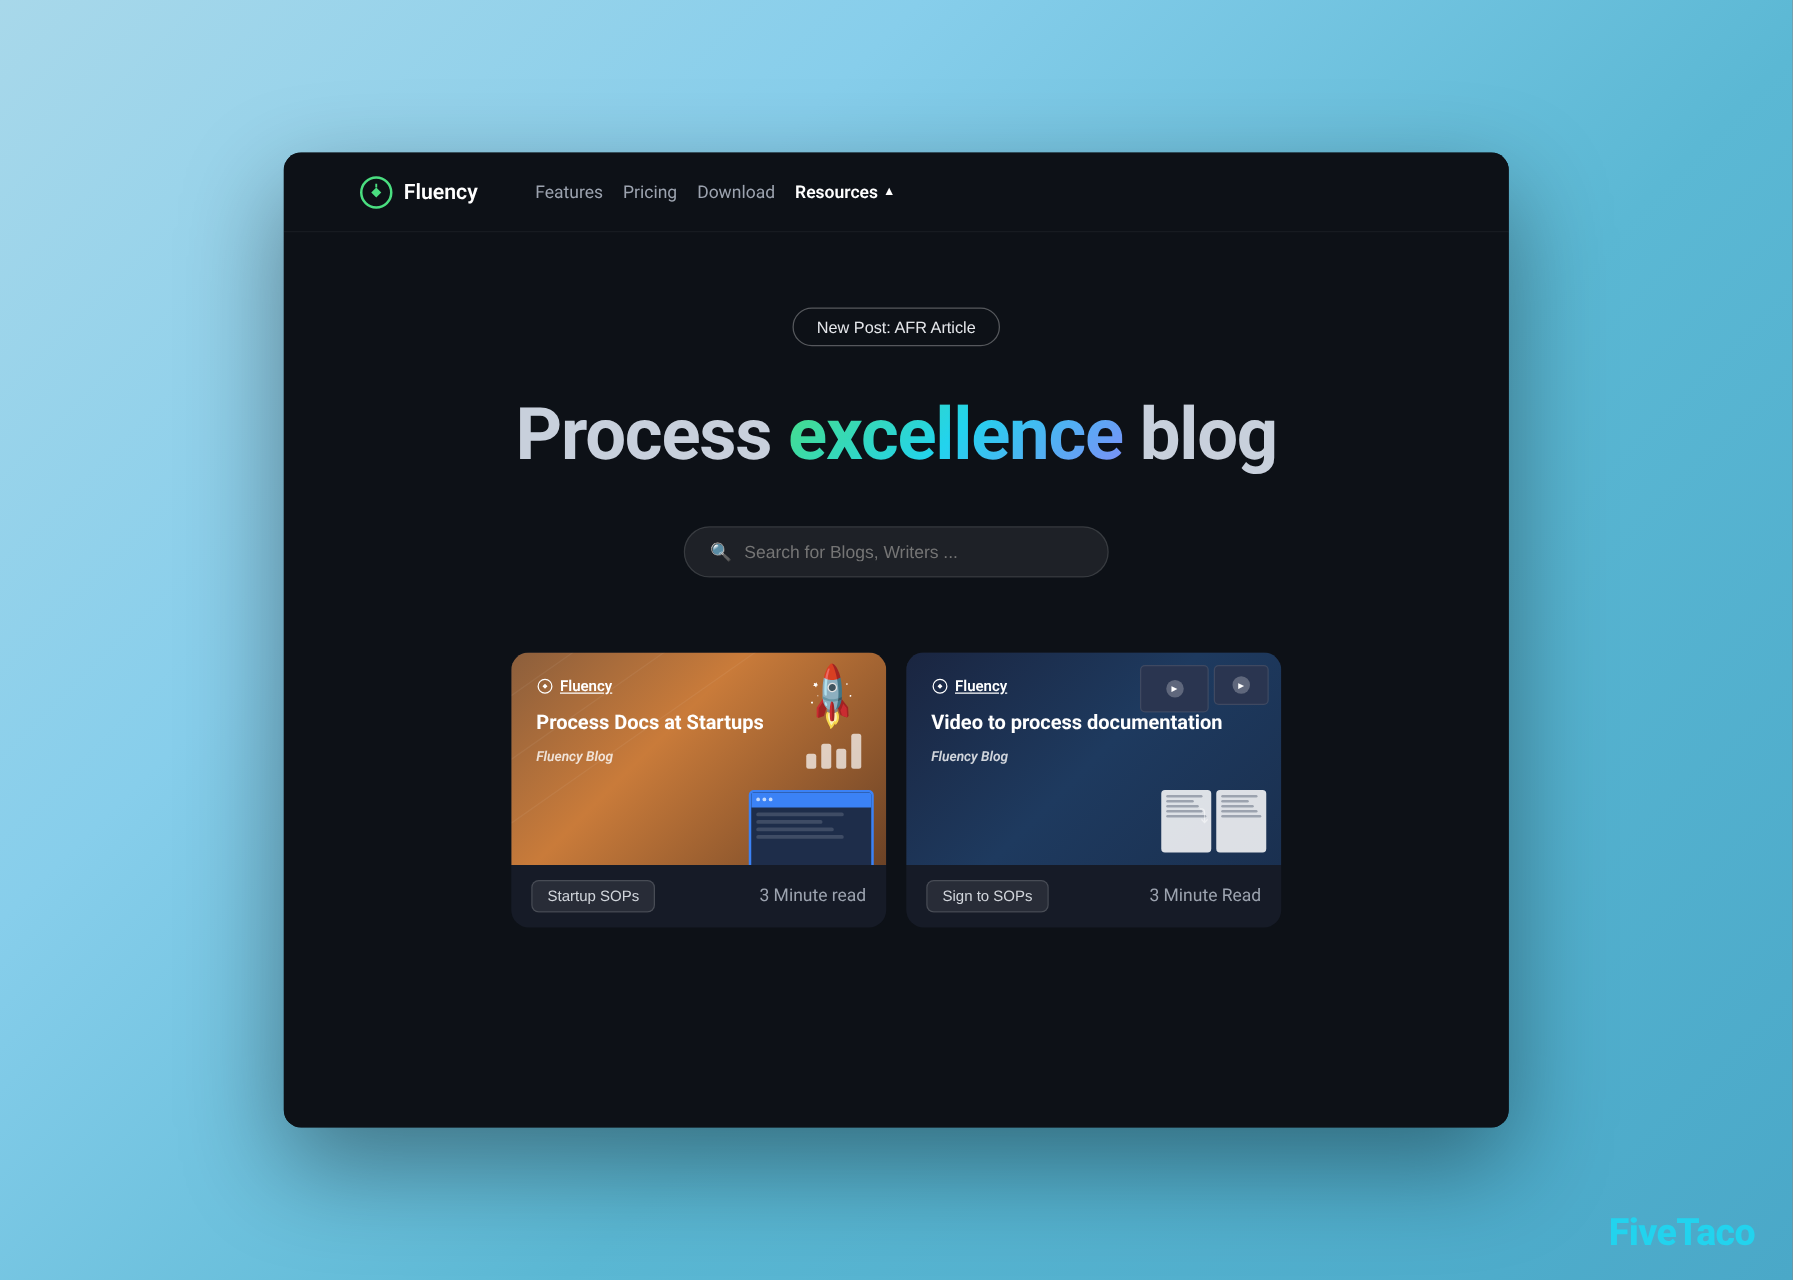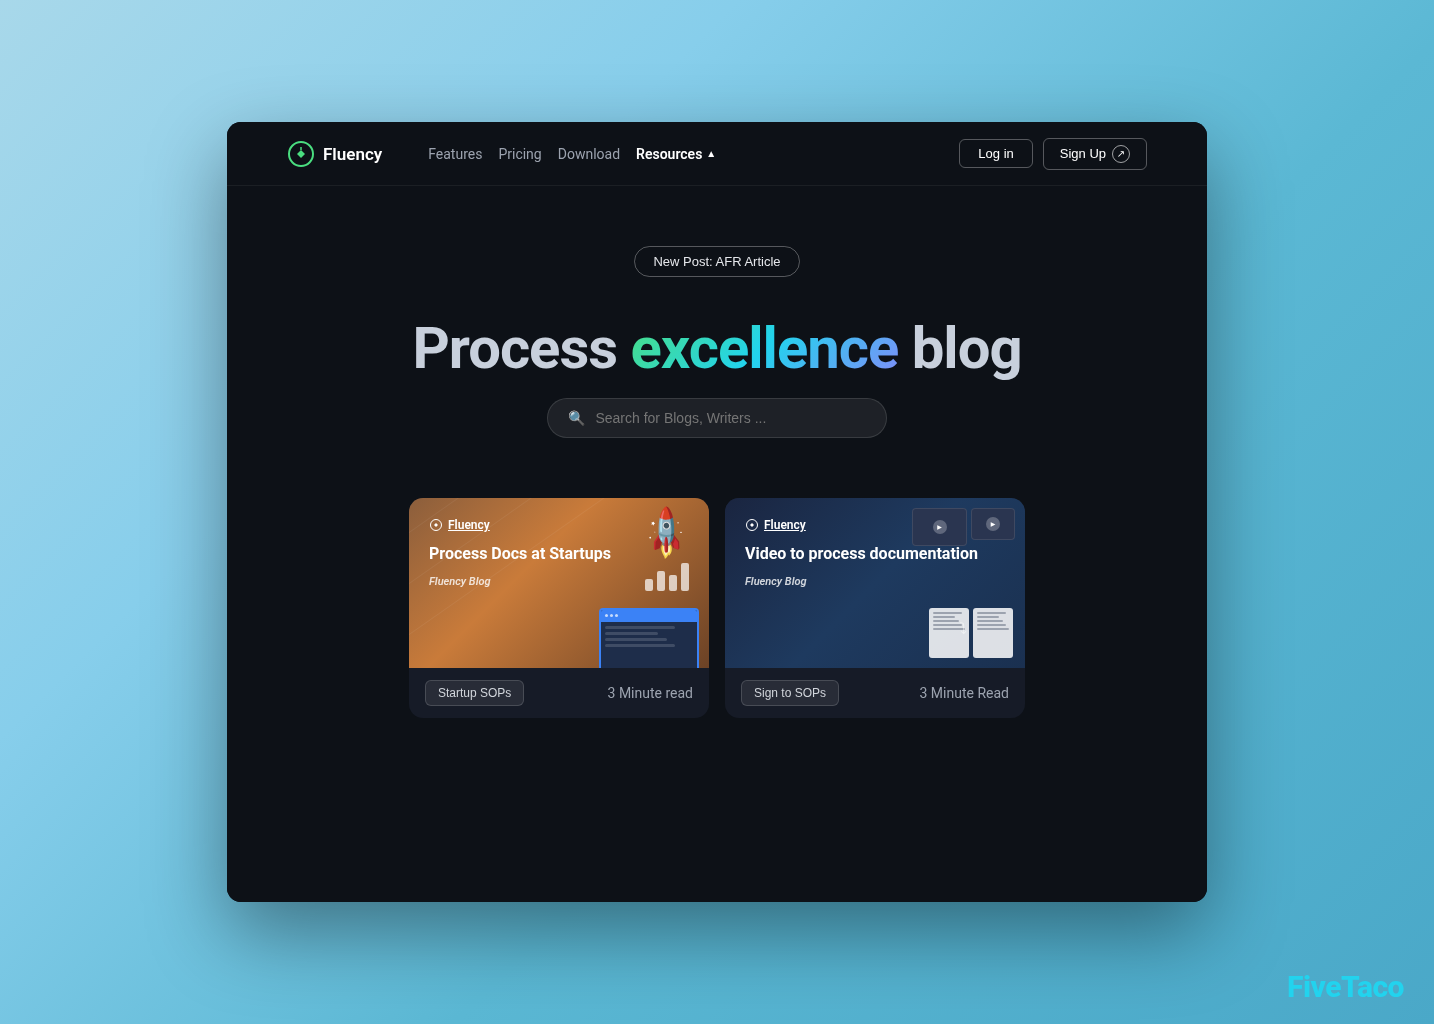--- a/index.html
+++ b/index.html
@@ -130,21 +130,21 @@
       padding: 7px 18px;
       border-radius: 20px;
       margin-bottom: 40px;
       cursor: pointer;
     }
     .hero-title {
       font-size: 58px;
       font-weight: 700;
       color: #c8d0dc;
       text-align: right;
-      margin-bottom: 17px;
+      margin-bottom: 40px;
       line-height: 1.1;
       letter-spacing: -1px;
     }
     .hero-title .excellence {
       background: linear-gradient(135deg, #4ade80, #22d3ee, #818cf8);
       -webkit-background-clip: text;
       -webkit-text-fill-color: transparent;
       background-clip: text;
     }
     .search-bar {
@@ -424,27 +424,20 @@
     <div class="nav-links">
       <a class="nav-link">Features</a>
       <a class="nav-link">Pricing</a>
       <a class="nav-link">Download</a>
       <div class="nav-resources">
         <span>Resources</span>
         <span class="chevron-up">▲</span>
       </div>
     </div>
 
-    <div class="nav-actions">
-      <button class="btn-login">Log in</button>
-      <button class="btn-signup">
-        <span>Sign Up</span>
-        <span class="signup-circle">↗</span>
-      </button>
-    </div>
   </nav>
 
   <div class="hero">
     <button class="new-post-badge">New Post: AFR Article</button>
 
     <h1 class="hero-title">Process <span class="excellence">excellence</span> blog</h1>
 
     <div class="search-bar">
       <span class="search-icon">🔍</span>
       <input class="search-input" type="text" placeholder="Search for Blogs, Writers ..." style="">

